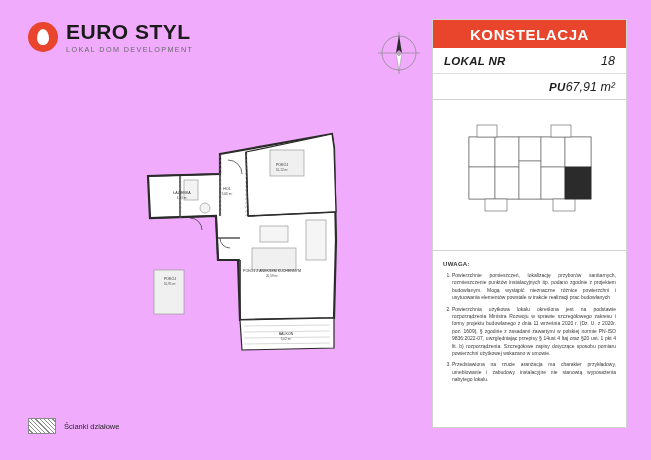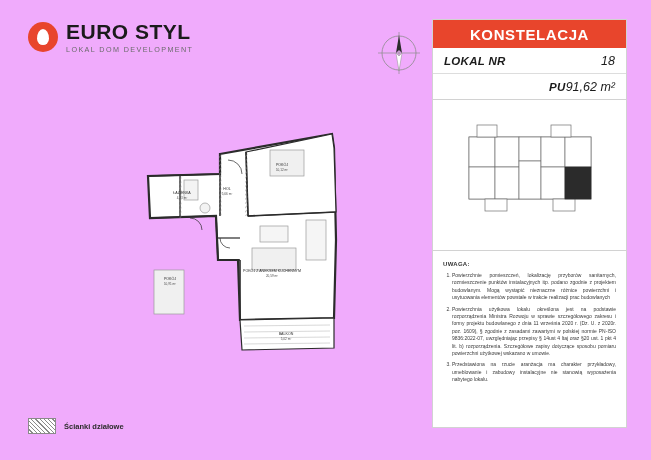--- a/index.html
+++ b/index.html
@@ -35,21 +35,21 @@
   
   .compass{position:absolute;left:376px;top:30px;width:46px;height:46px;}
 
   
   .plan{position:absolute;left:120px;top:120px;width:300px;height:240px;}
 
   
   .legend{position:absolute;left:28px;top:418px;display:flex;align-items:center;gap:8px;}
   .legend .swatch{width:26px;height:14px;border:1px solid #8a8a8a;background:
      repeating-linear-gradient(45deg,#ffffff 0 2px,#8a8a8a 2px 3px);}
-  .legend .lab{font-size:7.5px;color:#2b2b2b;font-weight:bold;}
+  .legend .lab{font-size:7.5px;color:#2b2b2b;}
 
   .rlabel{font-size:3.6px;fill:#2b2b2b;font-family:"Liberation Sans",sans-serif;text-anchor:middle;}
   .rarea{font-size:3.1px;fill:#4a4a4a;font-family:"Liberation Sans",sans-serif;text-anchor:middle;}
 </style>
 </head>
 <body>
 
 <div class="page">
 
   <div class="logo">
@@ -147,21 +147,21 @@
     <div class="panel-head">
       <span>KONSTELACJA</span>
     </div>
 
     <div class="row">
       <div class="k">LOKAL NR</div>
       <div class="v">18</div>
     </div>
     <div class="row last">
       <div class="k">PU</div>
-      <div class="v">91,62 m²</div>
+      <div class="v">67,91 m²</div>
     </div>
 
     <div class="mini">
       <svg width="150" height="120" viewBox="0 0 150 120">
         <g stroke="#6f6f6f" fill="#ffffff" stroke-width="0.7">
           <rect x="14" y="22" width="122" height="62"></rect>
           <rect x="14" y="22" width="26" height="30"></rect>
           <rect x="14" y="52" width="26" height="32"></rect>
           <rect x="40" y="22" width="24" height="30"></rect>
           <rect x="40" y="52" width="24" height="32"></rect>

